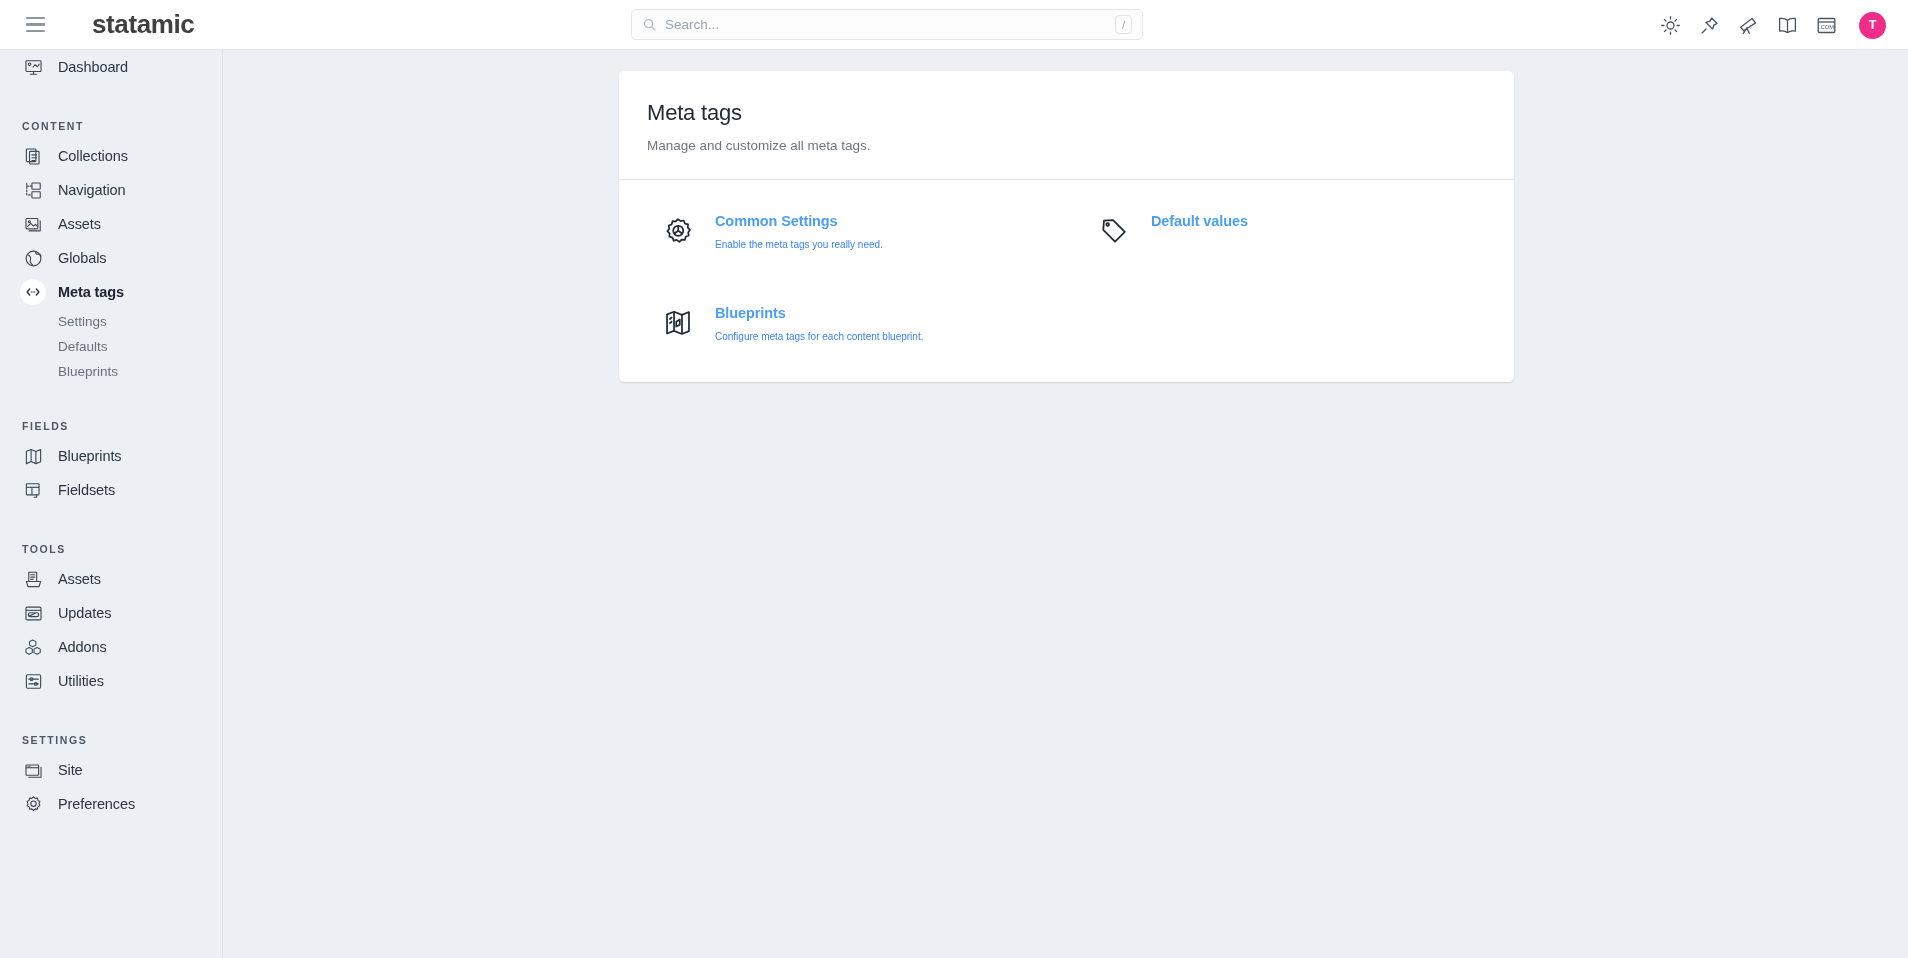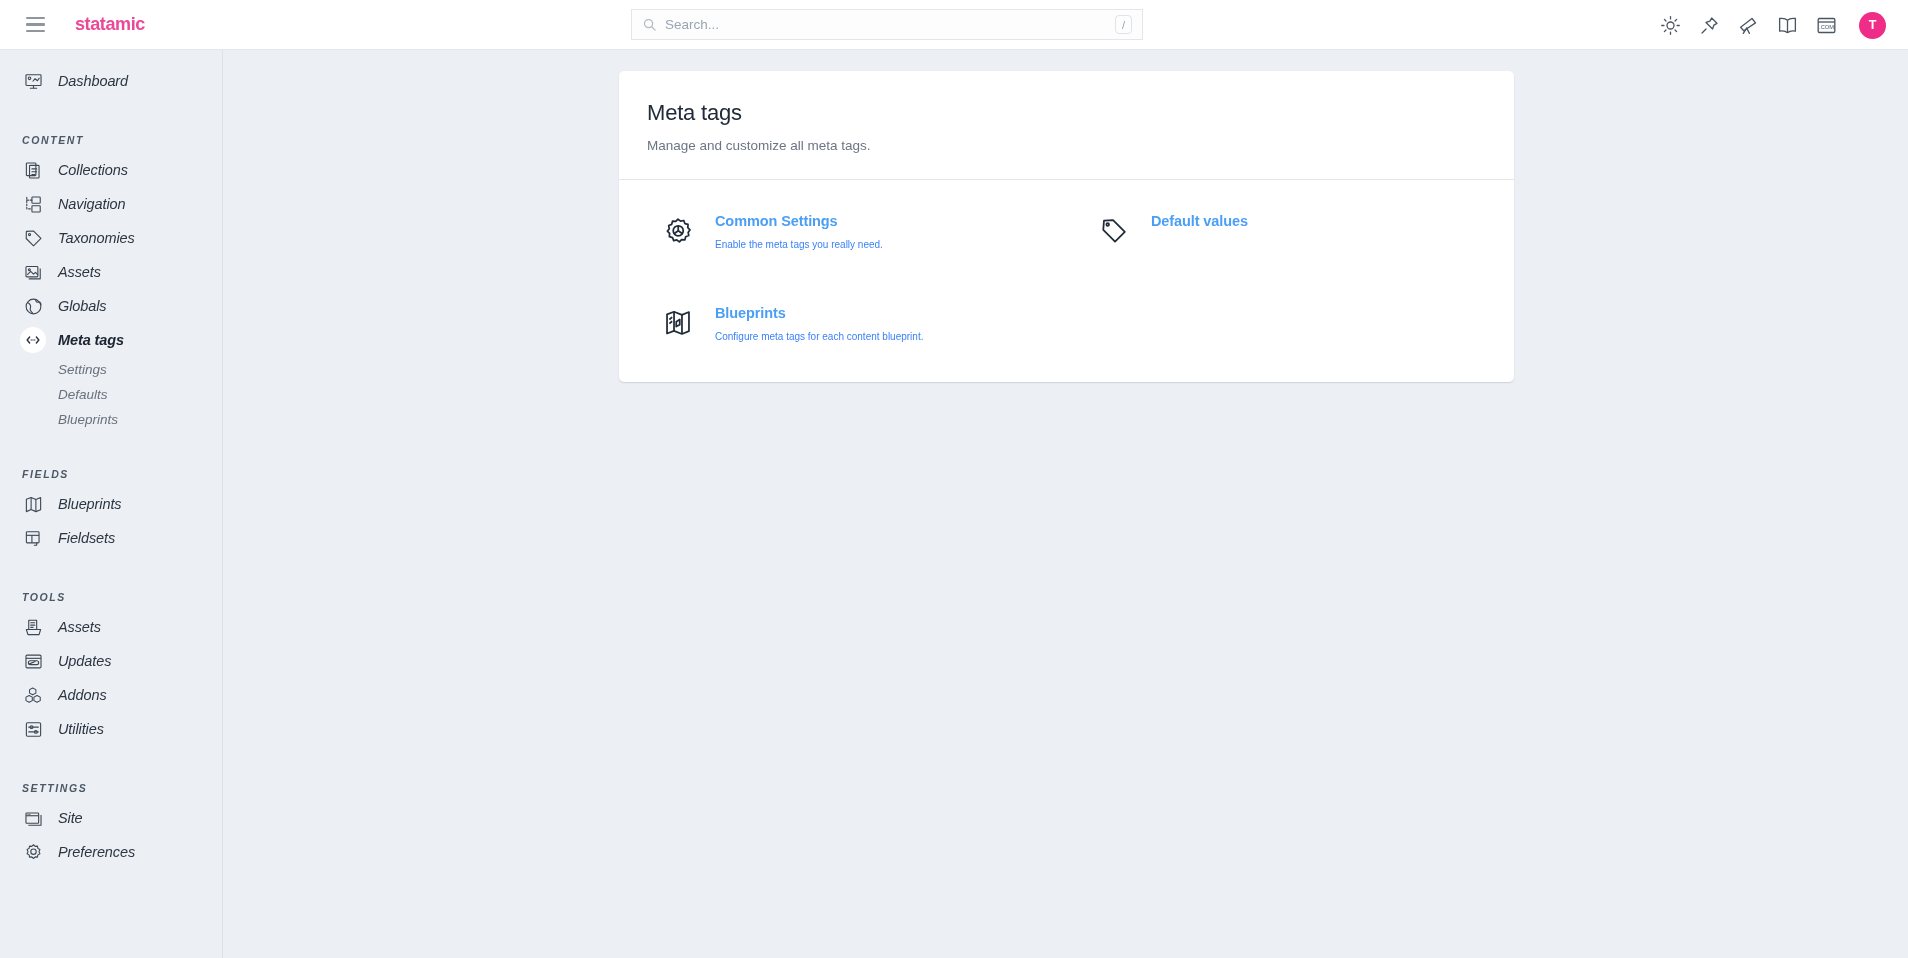--- a/index.html
+++ b/index.html
@@ -21,33 +21,33 @@
     z-index: 20;
   }
   .hamburger {
     width: 24px; height: 24px;
     margin-left: 26px;
     display: flex; flex-direction: column; justify-content: center; gap: 4px;
     cursor: pointer;
   }
   .hamburger span { display: block; height: 2.5px; width: 19px; background: #8f969e; border-radius: 1px; }
   .brand {
-    margin-left: 25px;
-    font-size: 18px;
+    margin-left: 42px;
+    font-size: 26px;
     font-weight: 700;
     letter-spacing: -0.4px;
-    color: #ec4899;
+    color: #404040;
   }
 
   .search-wrap {
     position: absolute; left: 631px; top: 9px;
     width: 512px; height: 31px;
     background: #fdfdfe;
     border: 1px solid #e3e7ed;
-    border-radius: 0;
+    border-radius: 5px;
     display: flex; align-items: center;
     padding: 0 10px;
   }
   .search-icon { width: 15px; height: 15px; flex: 0 0 auto; opacity: .75; }
   .search-input {
     flex: 1;
     border: 0; outline: 0; background: transparent;
     font-family: "Liberation Sans", sans-serif;
     font-size: 13.5px;
     color: #5b6572;
@@ -79,23 +79,21 @@
     margin-left: 4px;
     cursor: pointer;
   }
 
   
   .sidebar {
     position: absolute; top: 50px; left: 0;
     width: 223px; height: 908px;
     background: #eceff3;
     border-right: 1px solid #dde1e8;
-    padding-top: 14px;
     overflow: hidden;
-    font-style: italic;
   }
   .nav-item {
     height: 34px;
     display: flex; align-items: center;
     padding-left: 20px;
     cursor: pointer;
   }
   .nav-icon {
     width: 26px; height: 26px;
     flex: 0 0 26px;
@@ -268,29 +266,20 @@
       <svg width="19" height="19" viewBox="0 0 24 24" fill="none" stroke="#3d4854" stroke-width="1.4" stroke-linejoin="round">
         <rect x="10" y="2.5" width="10.5" height="8" rx="1"></rect>
         <rect x="10" y="13.5" width="10.5" height="8" rx="1"></rect>
         <path d="M3.5 3 L3.5 17.5 L10 17.5" stroke-dasharray="2.2 2" stroke-linecap="round"></path>
         <line x1="3.5" y1="6.5" x2="10" y2="6.5" stroke-dasharray="2.2 2" stroke-linecap="round"></line>
       </svg>
     </span>
     <span class="nav-label">Navigation</span>
   </div>
 
-  <div class="nav-item">
-    <span class="nav-icon">
-      <svg width="19" height="19" viewBox="0 0 24 24" fill="none" stroke="#3d4854" stroke-width="1.4" stroke-linejoin="round">
-        <path d="M12.2 2.6 L21.4 11.8 L12 21.2 L2.8 12 L3 3 Z"></path>
-        <circle cx="7" cy="7" r="1.3"></circle>
-      </svg>
-    </span>
-    <span class="nav-label">Taxonomies</span>
-  </div>
 
   <div class="nav-item">
     <span class="nav-icon">
       <svg width="19" height="19" viewBox="0 0 24 24" fill="none" stroke="#3d4854" stroke-width="1.4" stroke-linejoin="round">
         <rect x="2.5" y="4.5" width="15" height="13" rx="1"></rect>
         <path d="M20.5 7 L20.5 20 L6 20"></path>
         <circle cx="6.8" cy="8.4" r="1.2"></circle>
         <polyline points="4,15 8.5,10.5 12,14 14.5,11.8 17.5,15"></polyline>
       </svg>
     </span>

